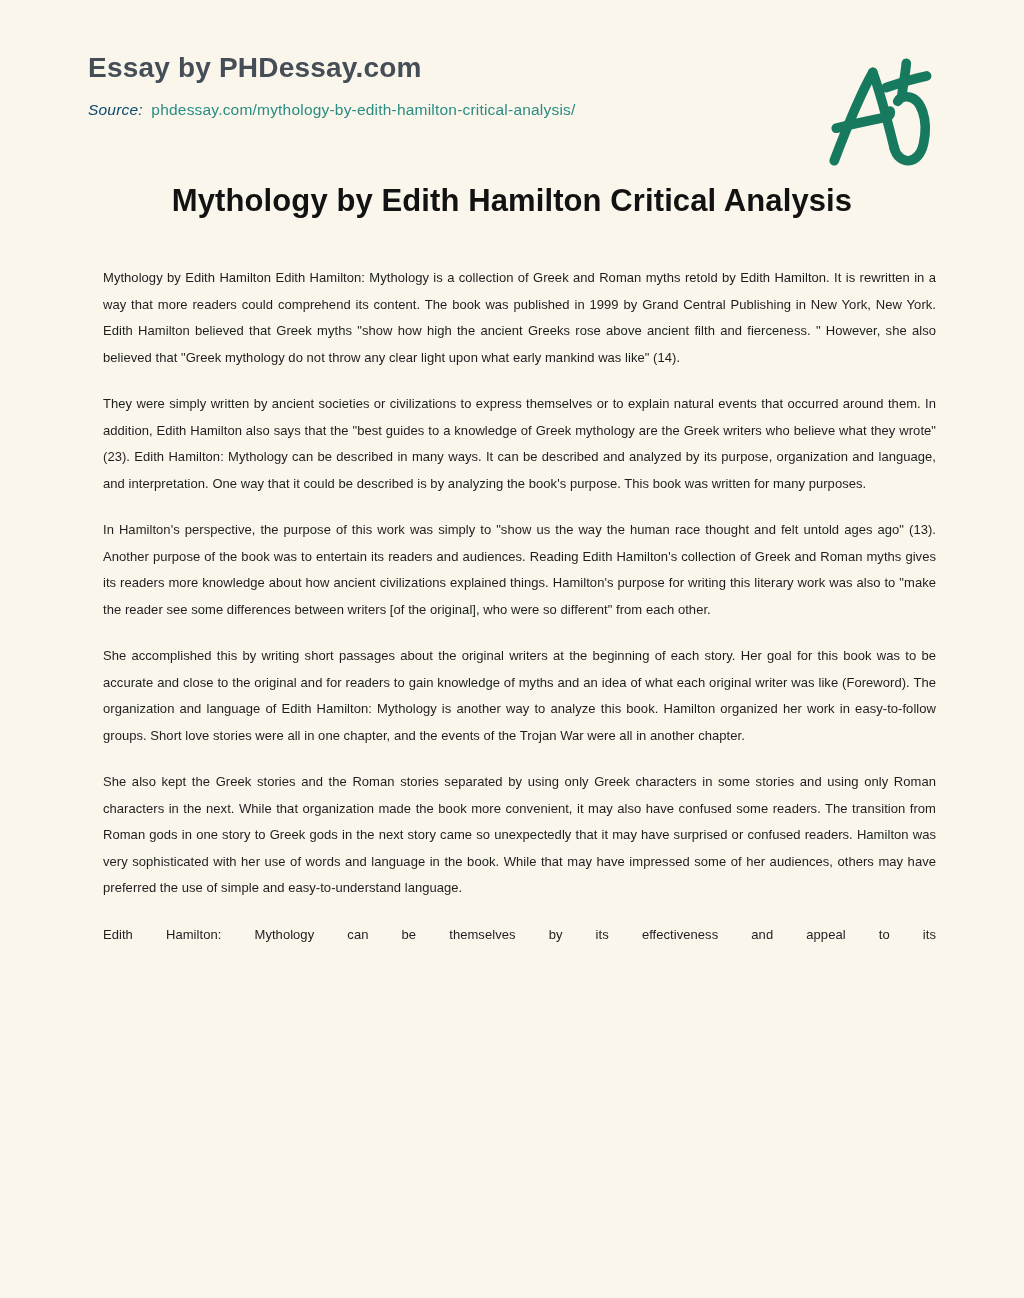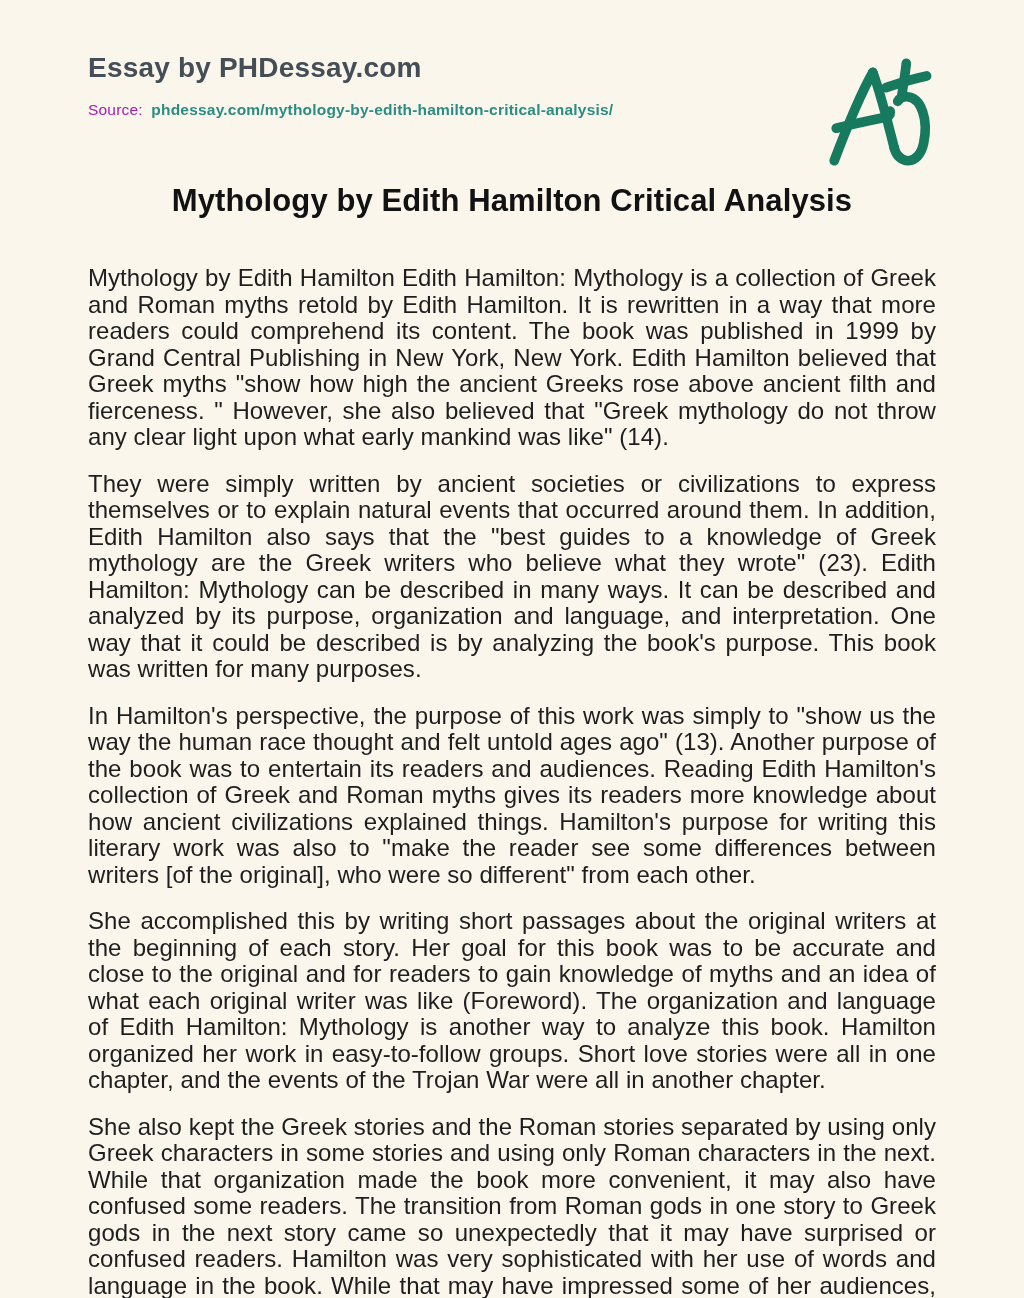--- a/index.html
+++ b/index.html
@@ -22,51 +22,51 @@
     font-size: 28px;
     font-weight: 700;
     color: #454E56;
     letter-spacing: 0.2px;
   }
   .source-line {
     margin-top: 17px;
     font-size: 15.5px;
     letter-spacing: 0.2px;
   }
-  .source-label { color: #a21caf; }
+  .source-label { color: #0c4a6e; font-style: italic; }
   .source-link {
     color: #2A8C82;
     text-decoration: none;
     margin-left: 4px;
-    font-weight: bold;
   }
   .logo {
     position: absolute;
     top: -6px;
     right: -16px;
     width: 132px;
     height: 132px;
   }
   
   .article-title {
     margin-top: 64px;
     font-size: 31px;
     font-weight: 700;
     color: #121212;
     letter-spacing: 0.1px;
     text-align: center;
   }
   .essay-body { margin-top: 46px; }
   .essay-body p {
-    font-size: 24px;
+    font-size: 13px;
     line-height: 26.5px;
     text-align: justify;
     color: #1E1E1E;
     margin-bottom: 20px;
     letter-spacing: 0.05px;
+    margin-left: 15px;
   }
   .essay-body p.clipped {
     text-align-last: justify;
     margin-bottom: 0;
   }
 </style>
 </head>
 <body>
 
 <div class="page">

